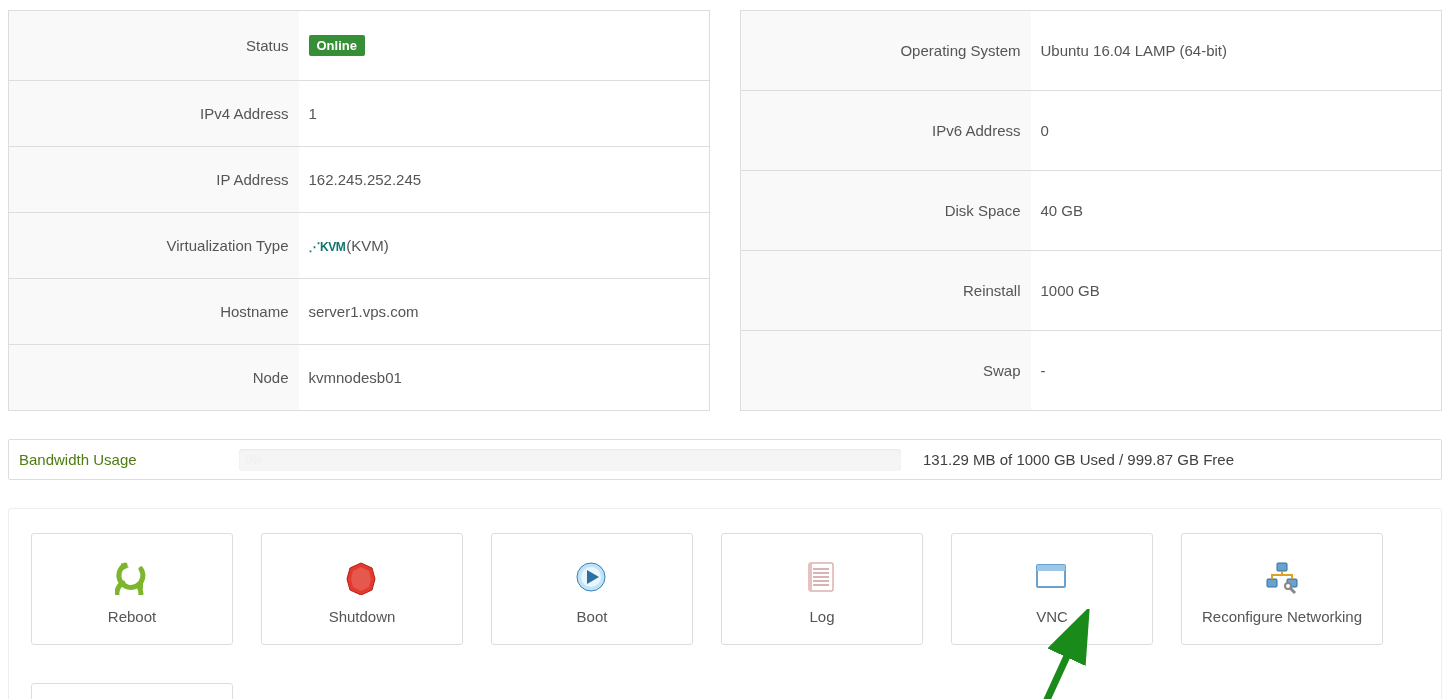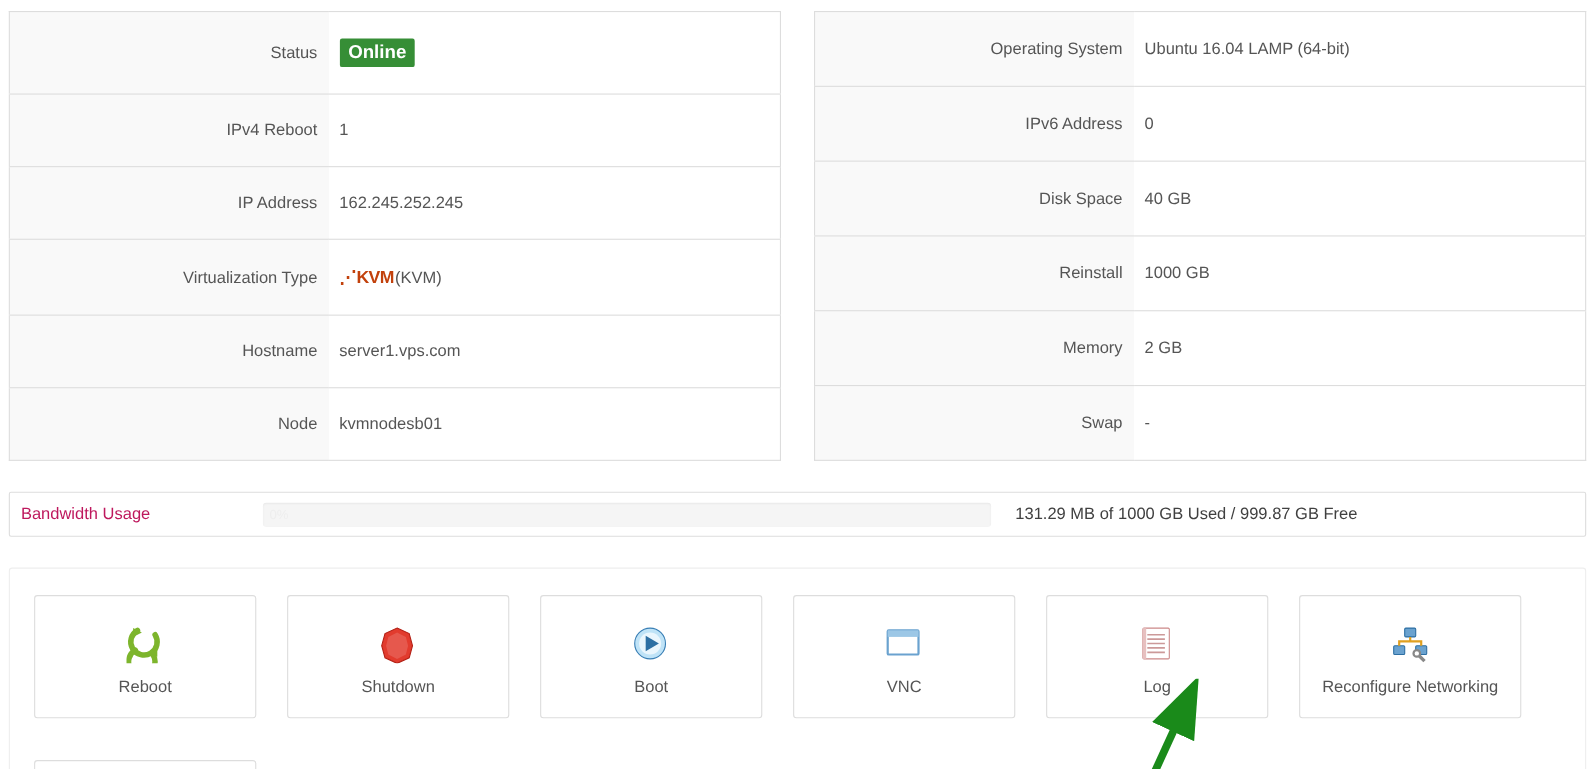--- a/index.html
+++ b/index.html
@@ -40,44 +40,44 @@
   .info-table td.value {
     text-align: left;
     background: #fff;
     padding-left: 10px;
   }
   .status-badge {
     display: inline-block;
     background: #368e36;
     color: #fff;
     font-weight: bold;
-    font-size: 17px;
+    font-size: 13px;
     padding: 3px 8px;
     border-radius: 2px;
   }
   .kvm-logo {
     display: inline-block;
     font-weight: bold;
-    font-size: 16px;
+    font-size: 12px;
     letter-spacing: -0.5px;
-    color: #c2410c;
+    color: #0f766e;
     margin-right: 1px;
   }
 
   .bw-row {
     display: flex;
     align-items: stretch;
     border: 1px solid #ddd;
     border-radius: 2px;
     margin-bottom: 28px;
   }
   .bw-label {
     width: 230px;
     padding: 11px 10px;
-    color: #be185d;
+    color: #4d7c0f;
   }
   .bw-bar-wrap {
     flex: 1;
     display: flex;
     align-items: center;
     padding: 8px 0;
   }
   .bw-bar {
     width: 100%;
     height: 22px;
@@ -147,21 +147,21 @@
 <body>
 
 <div class="top-tables">
   <table class="info-table">
     <tbody id="left-tbody">
         <tr>
           <td class="label">Status</td>
           <td class="value"><span class="status-badge">Online</span></td>
         </tr>
         <tr>
-          <td class="label">IPv4 Reboot</td>
+          <td class="label">IPv4 Address</td>
           <td class="value">1</td>
         </tr>
         <tr>
           <td class="label">IP Address</td>
           <td class="value">162.245.252.245</td>
         </tr>
         <tr>
           <td class="label">Virtualization Type</td>
           <td class="value"><span class="kvm-logo">⋰KVM</span>(KVM)</td>
         </tr>
@@ -185,24 +185,20 @@
           <td class="label">IPv6 Address</td>
           <td class="value">0</td>
         </tr>
         <tr>
           <td class="label">Disk Space</td>
           <td class="value">40 GB</td>
         </tr>
         <tr>
           <td class="label">Reinstall</td>
           <td class="value">1000 GB</td>
-        </tr>
-        <tr>
-          <td class="label">Memory</td>
-          <td class="value">2 GB</td>
         </tr>
         <tr>
           <td class="label">Swap</td>
           <td class="value">-</td>
         </tr>
       </tbody>
   </table>
 </div>
 
 <div class="bw-row">
@@ -237,32 +233,32 @@
         <div class="icon-slot">
           <svg width="34" height="34" viewBox="0 0 34 34">
             <use href="#ic-boot"></use>
           </svg>
         </div>
         <div class="lbl">Boot</div>
       </div>
       <div class="action-btn">
         <div class="icon-slot">
           <svg width="34" height="34" viewBox="0 0 34 34">
+            <use href="#ic-log"></use>
+          </svg>
+        </div>
+        <div class="lbl">Log</div>
+      </div>
+      <div class="action-btn">
+        <div class="icon-slot">
+          <svg width="34" height="34" viewBox="0 0 34 34">
             <use href="#ic-vnc"></use>
           </svg>
         </div>
         <div class="lbl">VNC</div>
-      </div>
-      <div class="action-btn">
-        <div class="icon-slot">
-          <svg width="34" height="34" viewBox="0 0 34 34">
-            <use href="#ic-log"></use>
-          </svg>
-        </div>
-        <div class="lbl">Log</div>
       </div>
       <div class="action-btn">
         <div class="icon-slot">
           <svg width="34" height="34" viewBox="0 0 34 34">
             <use href="#ic-reconfigure-networking"></use>
           </svg>
         </div>
         <div class="lbl">Reconfigure Networking</div>
       </div>
       <div class="action-btn">

